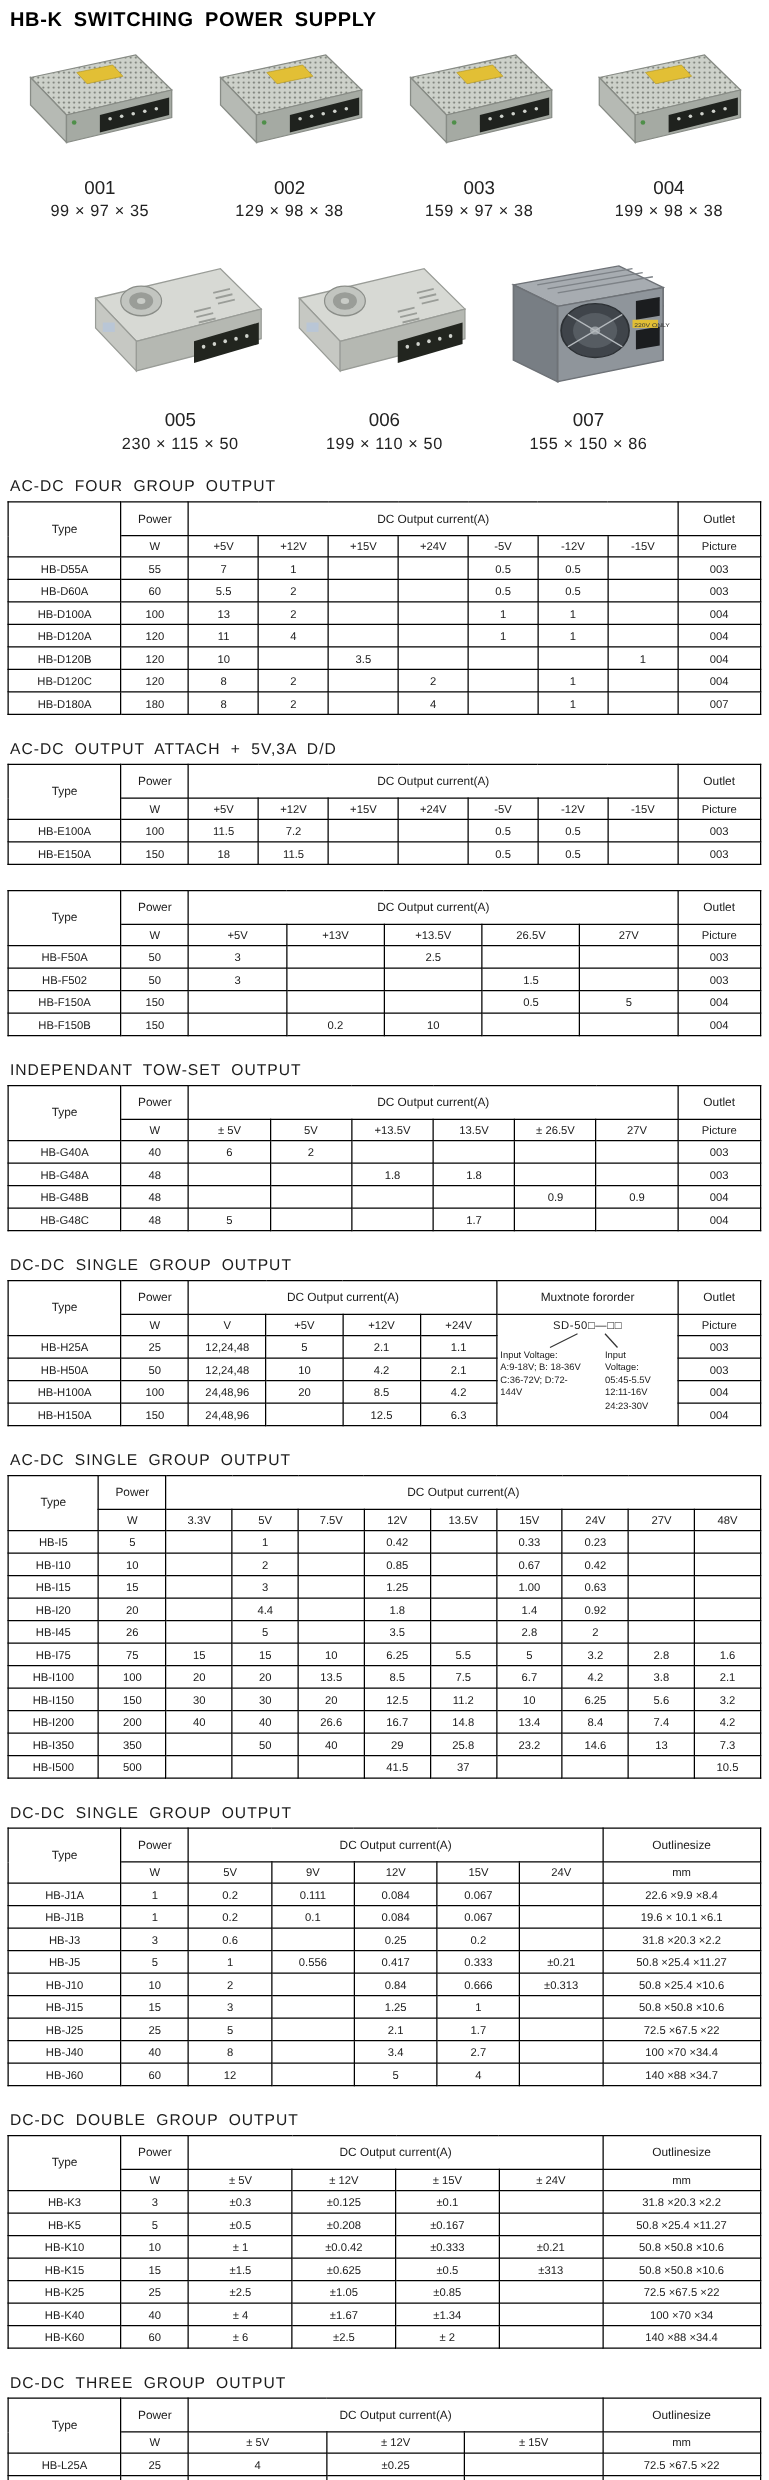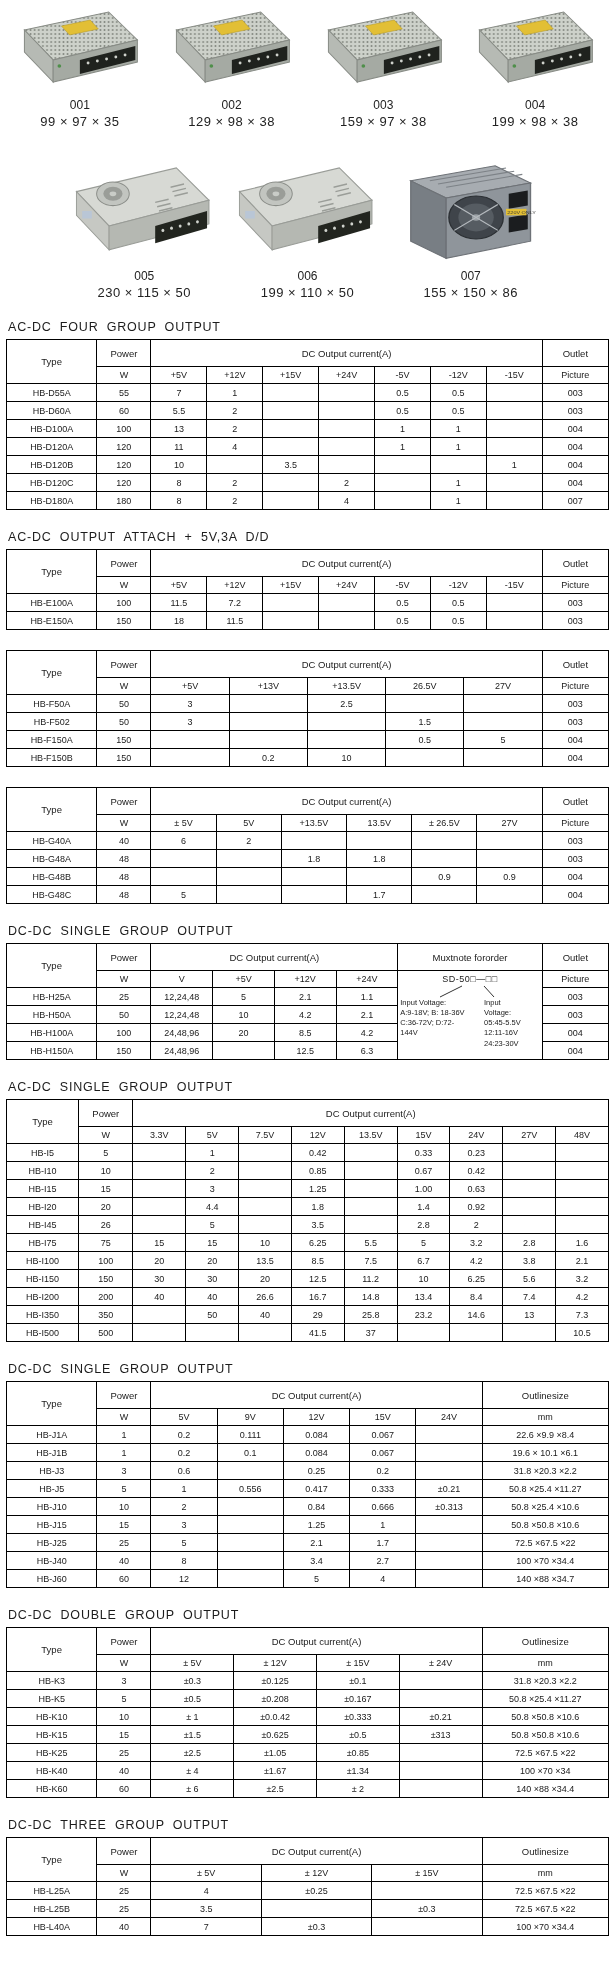--- a/index.html
+++ b/index.html
@@ -8,41 +8,42 @@
   h1{font-size:16px;font-weight:bold;letter-spacing:0.5px;word-spacing:4px;margin:4px 0 10px 2px;color:#000;}
   .products-row{display:flex;justify-content:space-between;align-items:flex-end;padding:0 2px;}
   .products-row.row2{justify-content:center;margin-top:26px;padding:0 20px;}
   .product{text-align:center;}
   .row1 .product{width:24%;}
   .row2 .product{width:29%;}
   .photo{width:100%;}
   .row1 .photo{height:92px;}
   .row2 .photo{height:112px;}
   .photo svg{width:100%;height:100%;}
-  .prod-id{font-size:12px;margin-top:2px;color:#222;}
+  .prod-id{font-size:15px;margin-top:14px;color:#222;}
   .prod-dims{font-size:13px;margin-top:2px;color:#222;letter-spacing:0.5px;}
   .section{margin-top:20px;}
   .section-title{font-size:12.5px;letter-spacing:0.8px;word-spacing:4px;margin:0 0 5px 2px;color:#1c1c1c;}
   table.spec{border-collapse:collapse;width:100%;table-layout:fixed;background:#fff;}
   table.spec th,table.spec td{border:1px solid #000;font-size:9px;font-weight:normal;text-align:center;padding:1px 2px;height:15px;color:#1a1a1a;overflow:hidden;}
   table.spec tr.hdr1 th{height:24px;font-size:9.5px;}
   table.spec tr.hdr2 th{height:14px;}
   td.note-cell{vertical-align:top;padding:2px;}
   .order-note{position:relative;font-size:7.5px;text-align:center;}
   .order-note .part{font-size:9px;letter-spacing:0.5px;margin-top:2px;}
   .order-note .arrows{display:block;margin:0 auto;}
   .order-note .notes{display:flex;justify-content:space-between;text-align:left;}
   .order-note .notes .nleft{width:58%;}
   .order-note .notes .nright{width:40%;}
   .order-note .nline{line-height:1.35;}
 </style>
 </head>
 <body>
 
 <div class="page">
+  <h1>HB-K SWITCHING POWER SUPPLY</h1>
   <div class="products-row row1" id="products-row-1">
       <div class="product">
         <div class="photo"><svg viewBox="0 0 140 92" preserveAspectRatio="none">
             <defs>
               <pattern id="dt0" width="4" height="4" patternUnits="userSpaceOnUse">
                 <circle cx="2" cy="2" r="0.9" fill="#82867f"></circle>
               </pattern>
             </defs>
             <polygon points="16,26 98,8 126,36 44,56" fill="#cdd1ca" stroke="#888c86"></polygon>
             <polygon points="16,26 98,8 126,36 44,56" fill="url(#dt0)"></polygon>
@@ -455,20 +456,21 @@
               <td>0.2</td>
               <td>10</td>
               <td></td>
               <td></td>
               <td>004</td>
             </tr>
           </tbody>
         </table>
       </div>
       <div class="section">
+        <div class="section-title">INDEPENDANT TOW-SET OUTPUT</div>
         <table class="spec">
           <colgroup>
             <col style="width: 15%;">
             <col style="width: 9%;">
             <col style="width: 10.8333%;">
             <col style="width: 10.8333%;">
             <col style="width: 10.8333%;">
             <col style="width: 10.8333%;">
             <col style="width: 10.8333%;">
             <col style="width: 10.8333%;">

